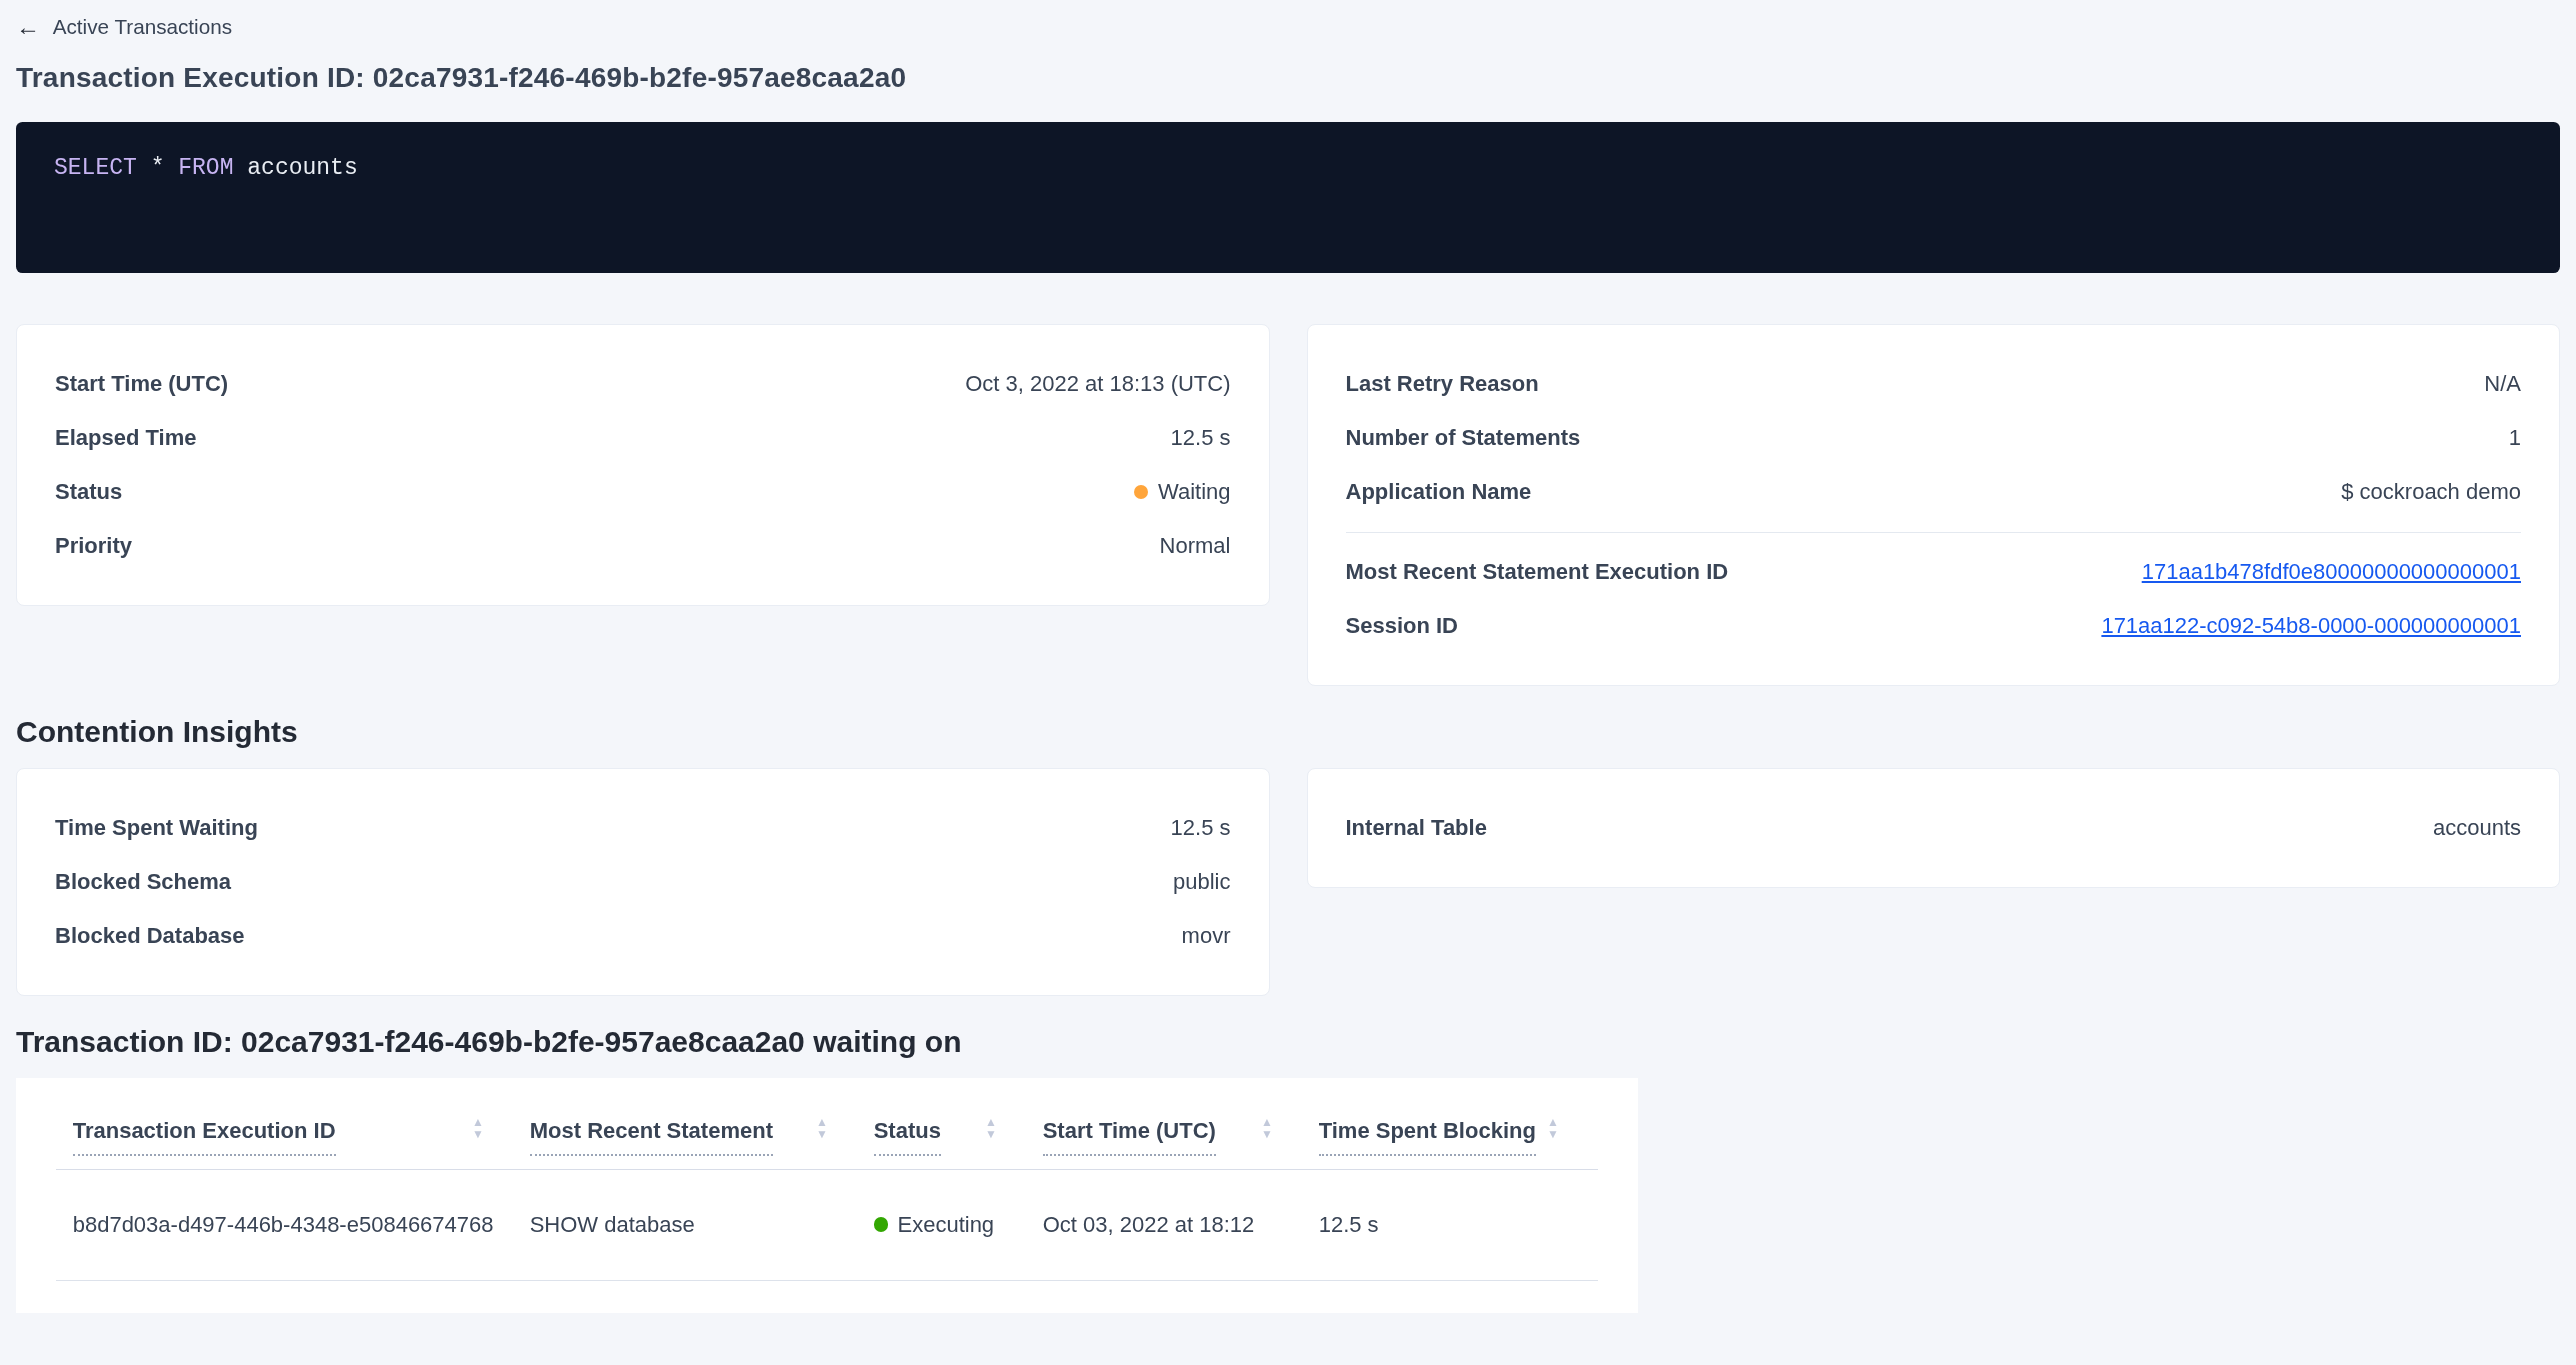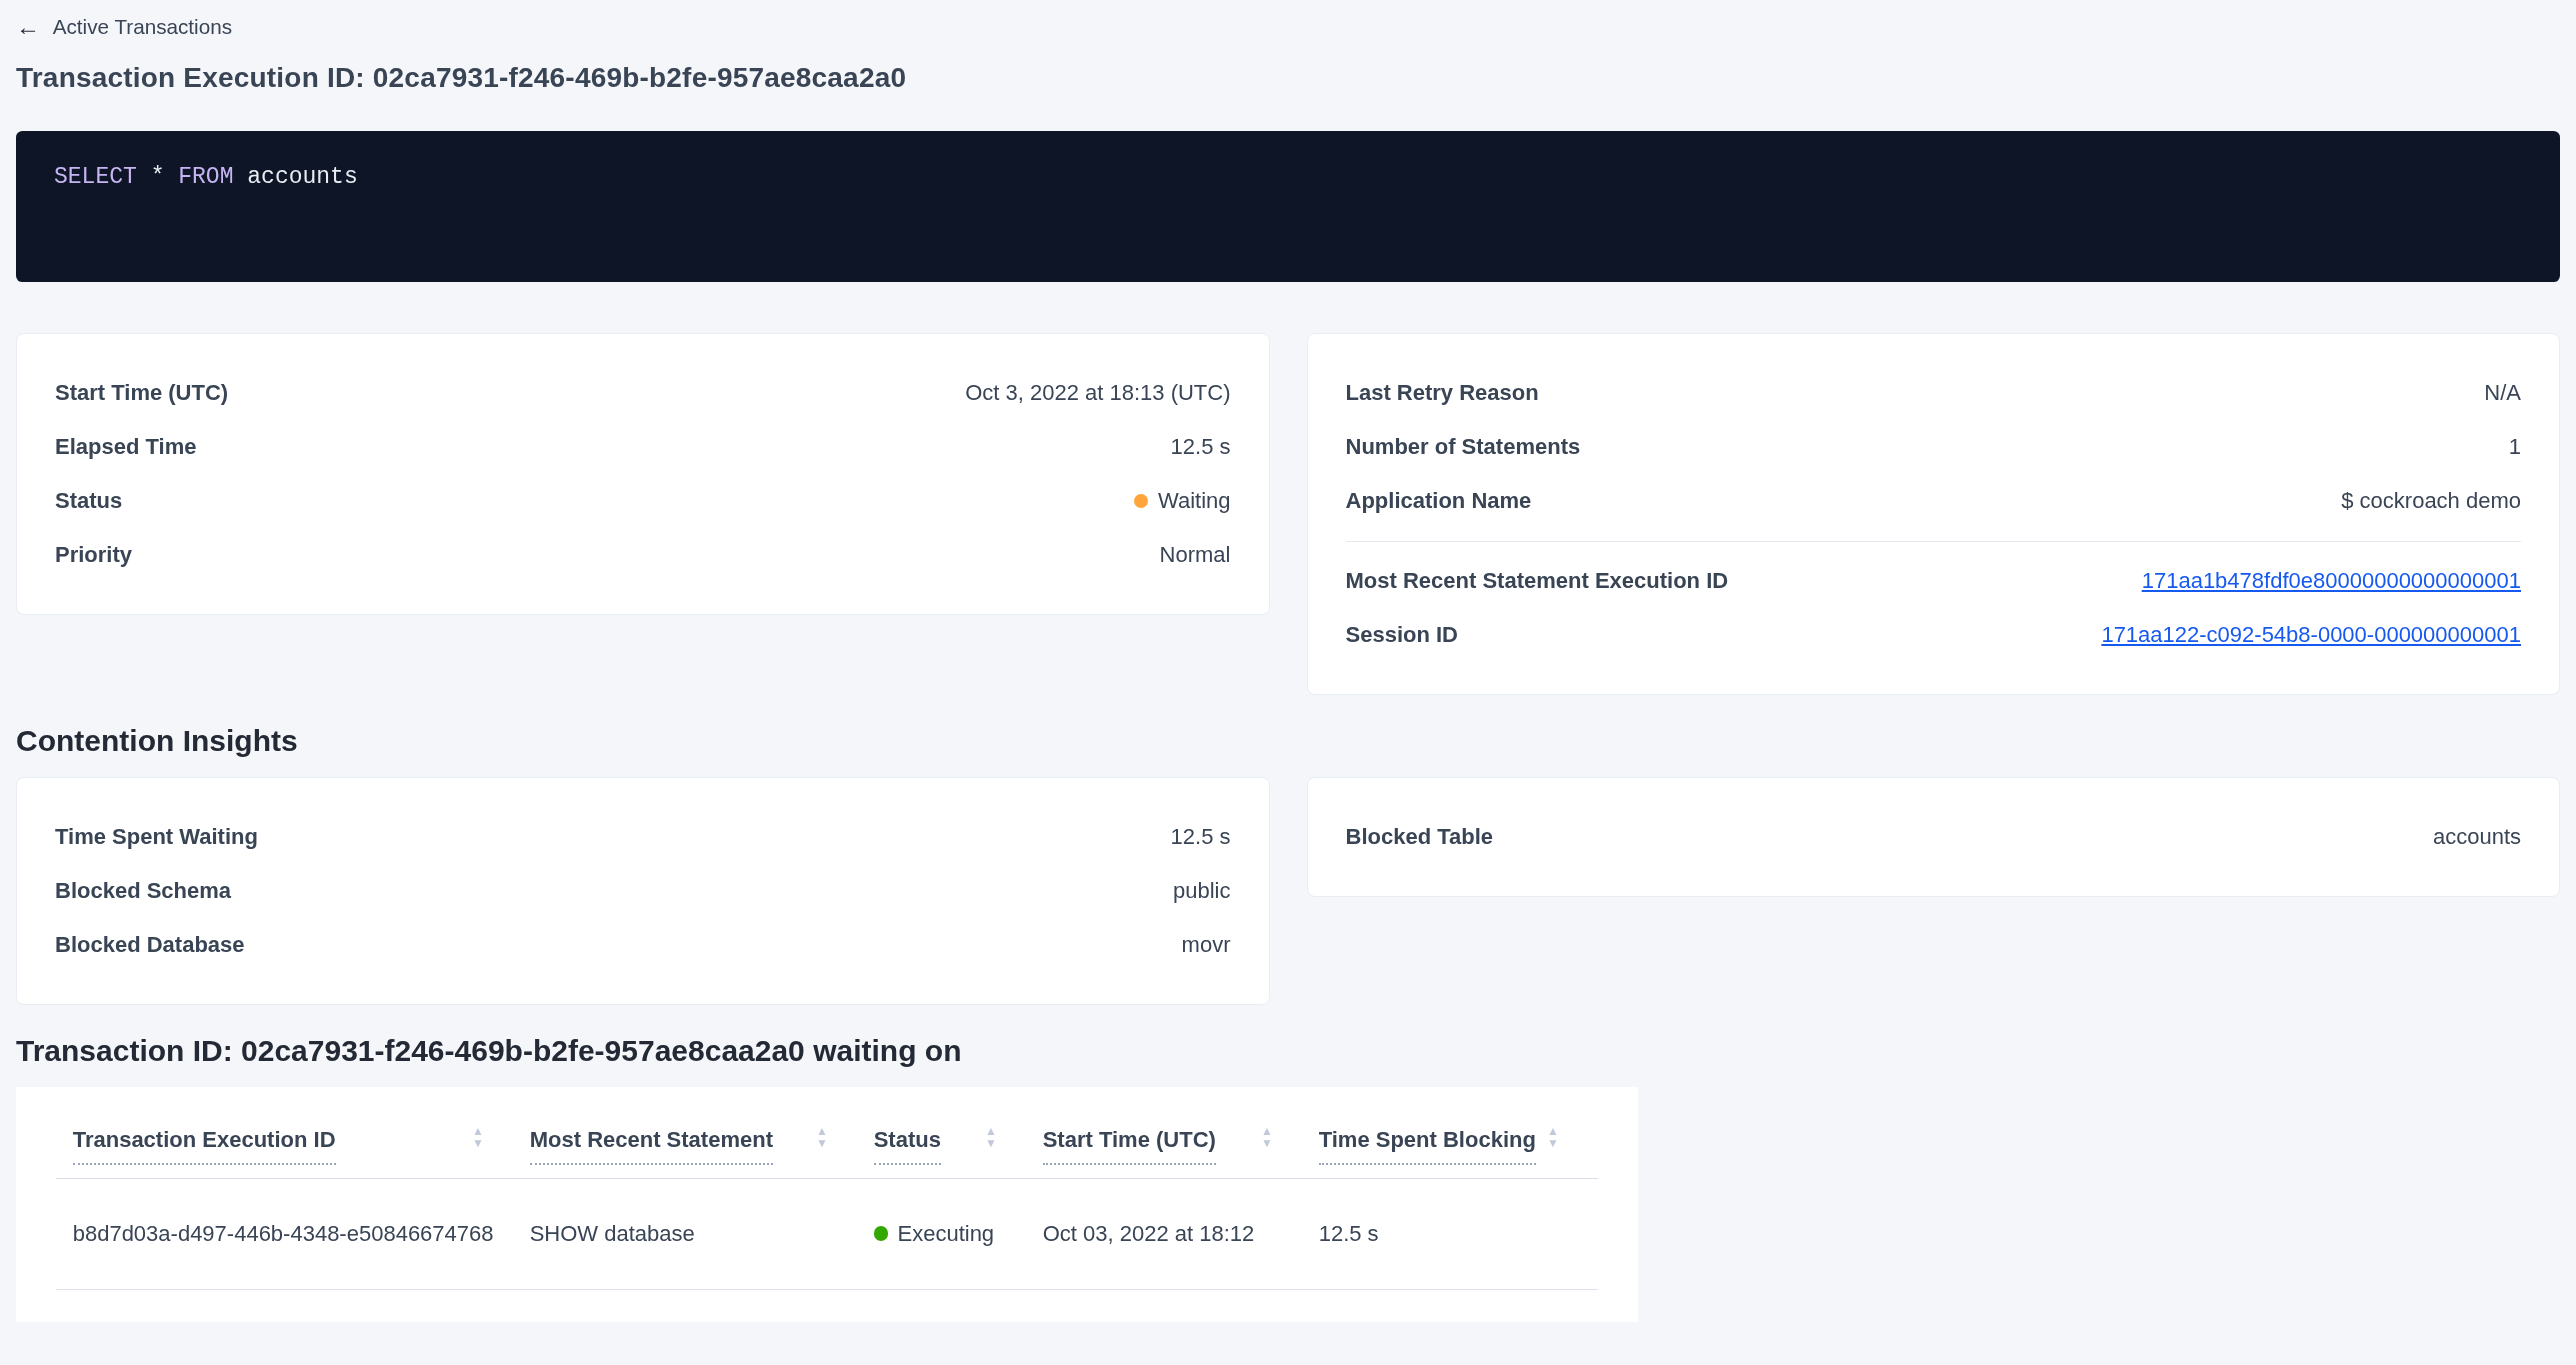--- a/index.html
+++ b/index.html
@@ -20,21 +20,21 @@
 
   
   .back-link{display:flex;align-items:center;gap:12.7px;height:32px;width:max-content;cursor:pointer;font-size:20.7px;color:var(--ink);}
   .back-arrow{font-size:24px;line-height:1;color:var(--ink-dark);}
 
   
   .page-title{margin:19px 0 0 0;font-size:28px;font-weight:700;color:var(--ink);letter-spacing:0.2px;}
 
   
   .sql-box{
-    margin-top:37px;height:151px;border-radius:6.4px;background:var(--code-bg);
+    margin-top:28px;height:151px;border-radius:6.4px;background:var(--code-bg);
     padding:33px 38px;font-family:"Liberation Mono","DejaVu Sans Mono",monospace;
     font-size:23px;color:var(--code-text);
   }
   .sql-box .kw{color:var(--code-keyword);}
 
   
   .cards-row{display:flex;gap:37px;margin-top:51px;align-items:flex-start;}
   .card{
     background:#fff;border:1.6px solid var(--card-border);border-radius:8px;
     padding:32px 38px;flex:1 1 0;
@@ -151,21 +151,21 @@
         <span class="v">public</span>
       </div>
       <div class="kv">
         <span class="k">Blocked Database</span>
         <span class="v">movr</span>
       </div>
     </div>
 
     <div class="card">
       <div class="kv">
-        <span class="k">Blocked Table</span>
+        <span class="k">Internal Table</span>
         <span class="v">accounts</span>
       </div>
     </div>
 
   </div>
 
   <h2 class="section-heading">Transaction ID: 02ca7931-f246-469b-b2fe-957ae8caa2a0 waiting on</h2>
 
   <div class="table-card">
 

